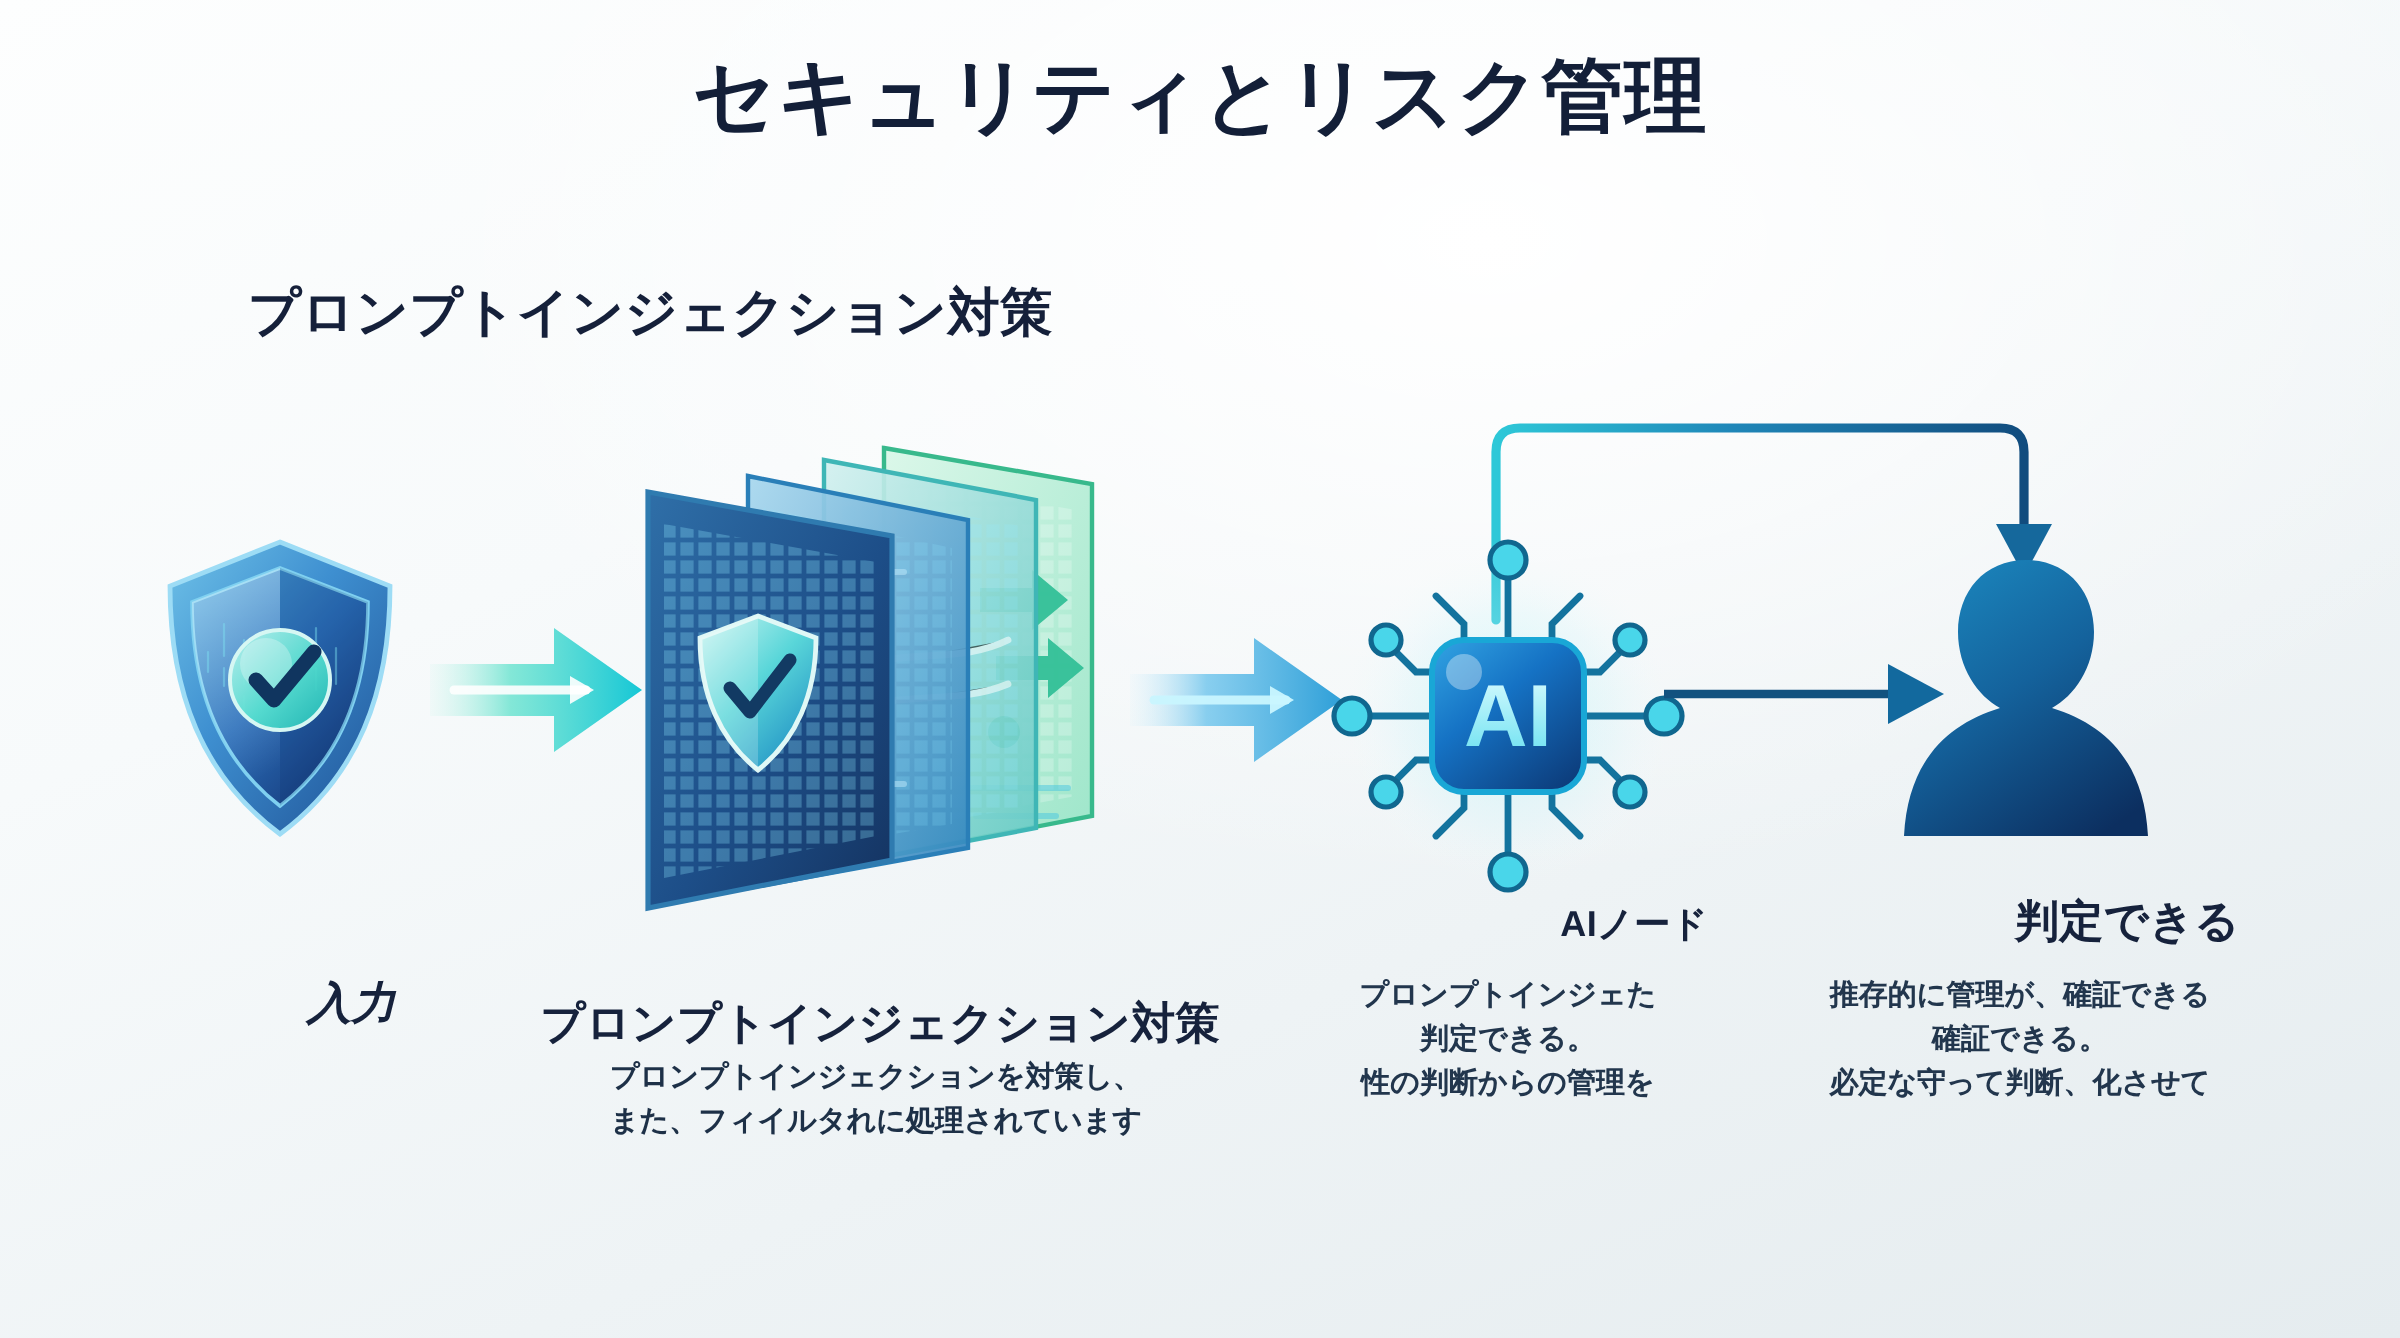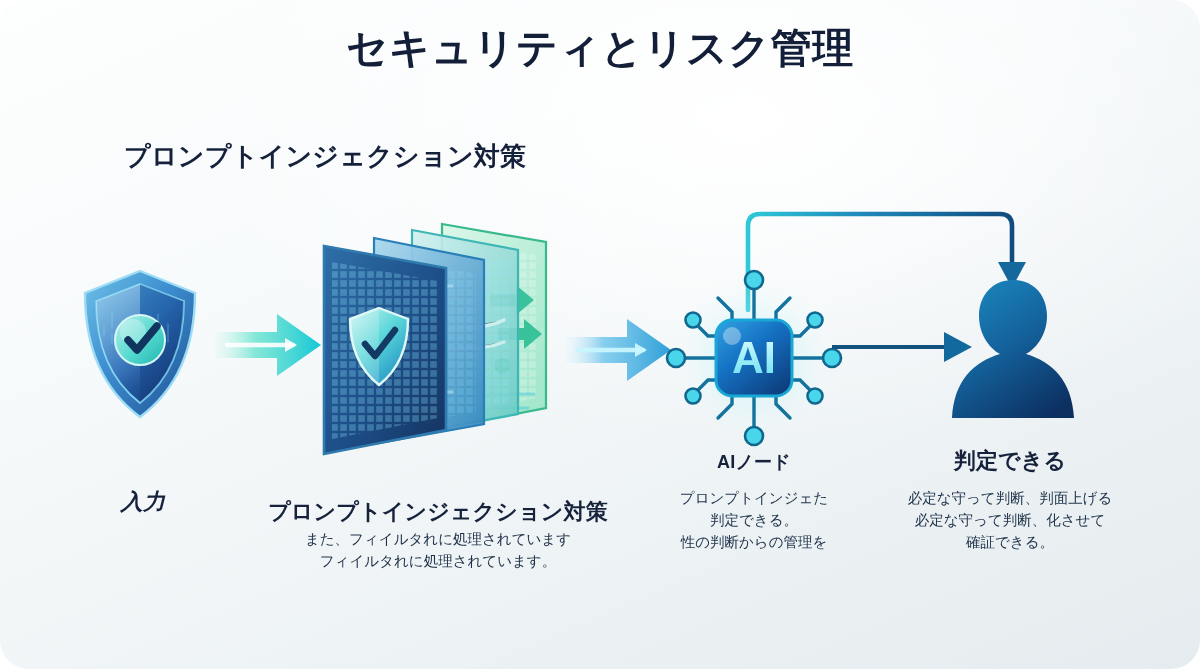--- a/index.html
+++ b/index.html
@@ -16,21 +16,20 @@
   }
 
   #canvas {
     position: relative;
     width: 1200px;
     height: 669px;
     background:
       radial-gradient(ellipse 900px 520px at 62% 18%, #ffffff 0%, rgba(255,255,255,0) 62%),
       linear-gradient(157deg, #fdfefe 0%, #f7fafb 34%, #eef3f5 66%, #e5ecef 100%);
     overflow: hidden;
-    border-radius: 29px;
   }
 
   
   .title {
     position: absolute;
     left: 0; right: 0;
     top: 24px;
     text-align: center;
     font-size: 41px;
     font-weight: 700;
@@ -45,36 +44,36 @@
     font-weight: 700;
     color: #15203a;
     letter-spacing: 0.3px;
     white-space: nowrap;
   }
   .section-head.left  { left: 124px;  top: 139px; }
   .section-head.right { left: 749px;  top: 140px; }
 
   .node-title {
     position: absolute;
-    text-align: center;
+    text-align: right;
     font-size: 22px;
     font-weight: 700;
     color: #16223c;
     letter-spacing: 0.2px;
     white-space: nowrap;
   }
   .node-title.small { font-size: 18px; }
 
   .node-body {
     position: absolute;
     text-align: center;
     font-size: 14.5px;
     line-height: 1.52;
     color: #1d3047;
-    font-weight: 400;
+    font-weight: 700;
   }
   .node-body.dim { color: #22364d; }
 
   
   .shield-wrap {
     position: absolute;
     left: 78px;
     top: 268px;
     width: 124px;
     height: 152px;
@@ -268,22 +267,22 @@
           <path d="M31 0 L31 77 C12 62 2 39 2 11 Z" fill="#ffffff" opacity="0.2"></path>
           <path d="M17 36 L27 48 L47 22" fill="none" stroke="#123a63" stroke-width="6.5" stroke-linecap="round" stroke-linejoin="round"></path>
         </g>
       </g>
     </svg>
   </div>
 
   <div class="node-title" style="left:266px; top:497px; width:344px;">プロンプトインジェクション対策</div>
 
   <div class="node-body" style="left:264px; top:528px; width:348px;">
+    <div>プロンプトインジェクションを対策し、</div>
     <div>また、フィイルタれに処理されています</div>
-    <div>フィイルタれに処理されています。</div>
   </div>
 
   <div class="arrow-block arrow-2">
     <svg viewBox="0 0 112 74" xmlns="http://www.w3.org/2000/svg">
       <defs>
         <linearGradient id="ar2" x1="0" y1="0" x2="1" y2="0">
           <stop offset="0%" stop-color="#cfeffc" stop-opacity="0.10"></stop>
           <stop offset="36%" stop-color="#6dc4ec" stop-opacity="0.80"></stop>
           <stop offset="100%" stop-color="#2e9fd8"></stop>
         </linearGradient>
@@ -391,18 +390,18 @@
       </defs>
       <path d="M65 8 C86 8 99 24 99 44 C99 62 89 76 78 82
                C104 90 124 108 126 146 L4 146
                C6 108 26 90 52 82 C41 76 31 62 31 44 C31 24 44 8 65 8 Z" fill="url(#psn)"></path>
     </svg>
   </div>
 
   <div class="node-title" style="left:900px; top:446px; width:220px;">判定できる</div>
 
   <div class="node-body dim" style="left:890px; top:487px; width:240px;">
-    <div>必定な守って判断、判面上げる</div>
+    <div>推存的に管理が、確証できる</div>
+    <div>確証できる。</div>
     <div>必定な守って判断、化させて</div>
-    <div>確証できる。</div>
   </div>
 
 </div>
 
 </body></html>

